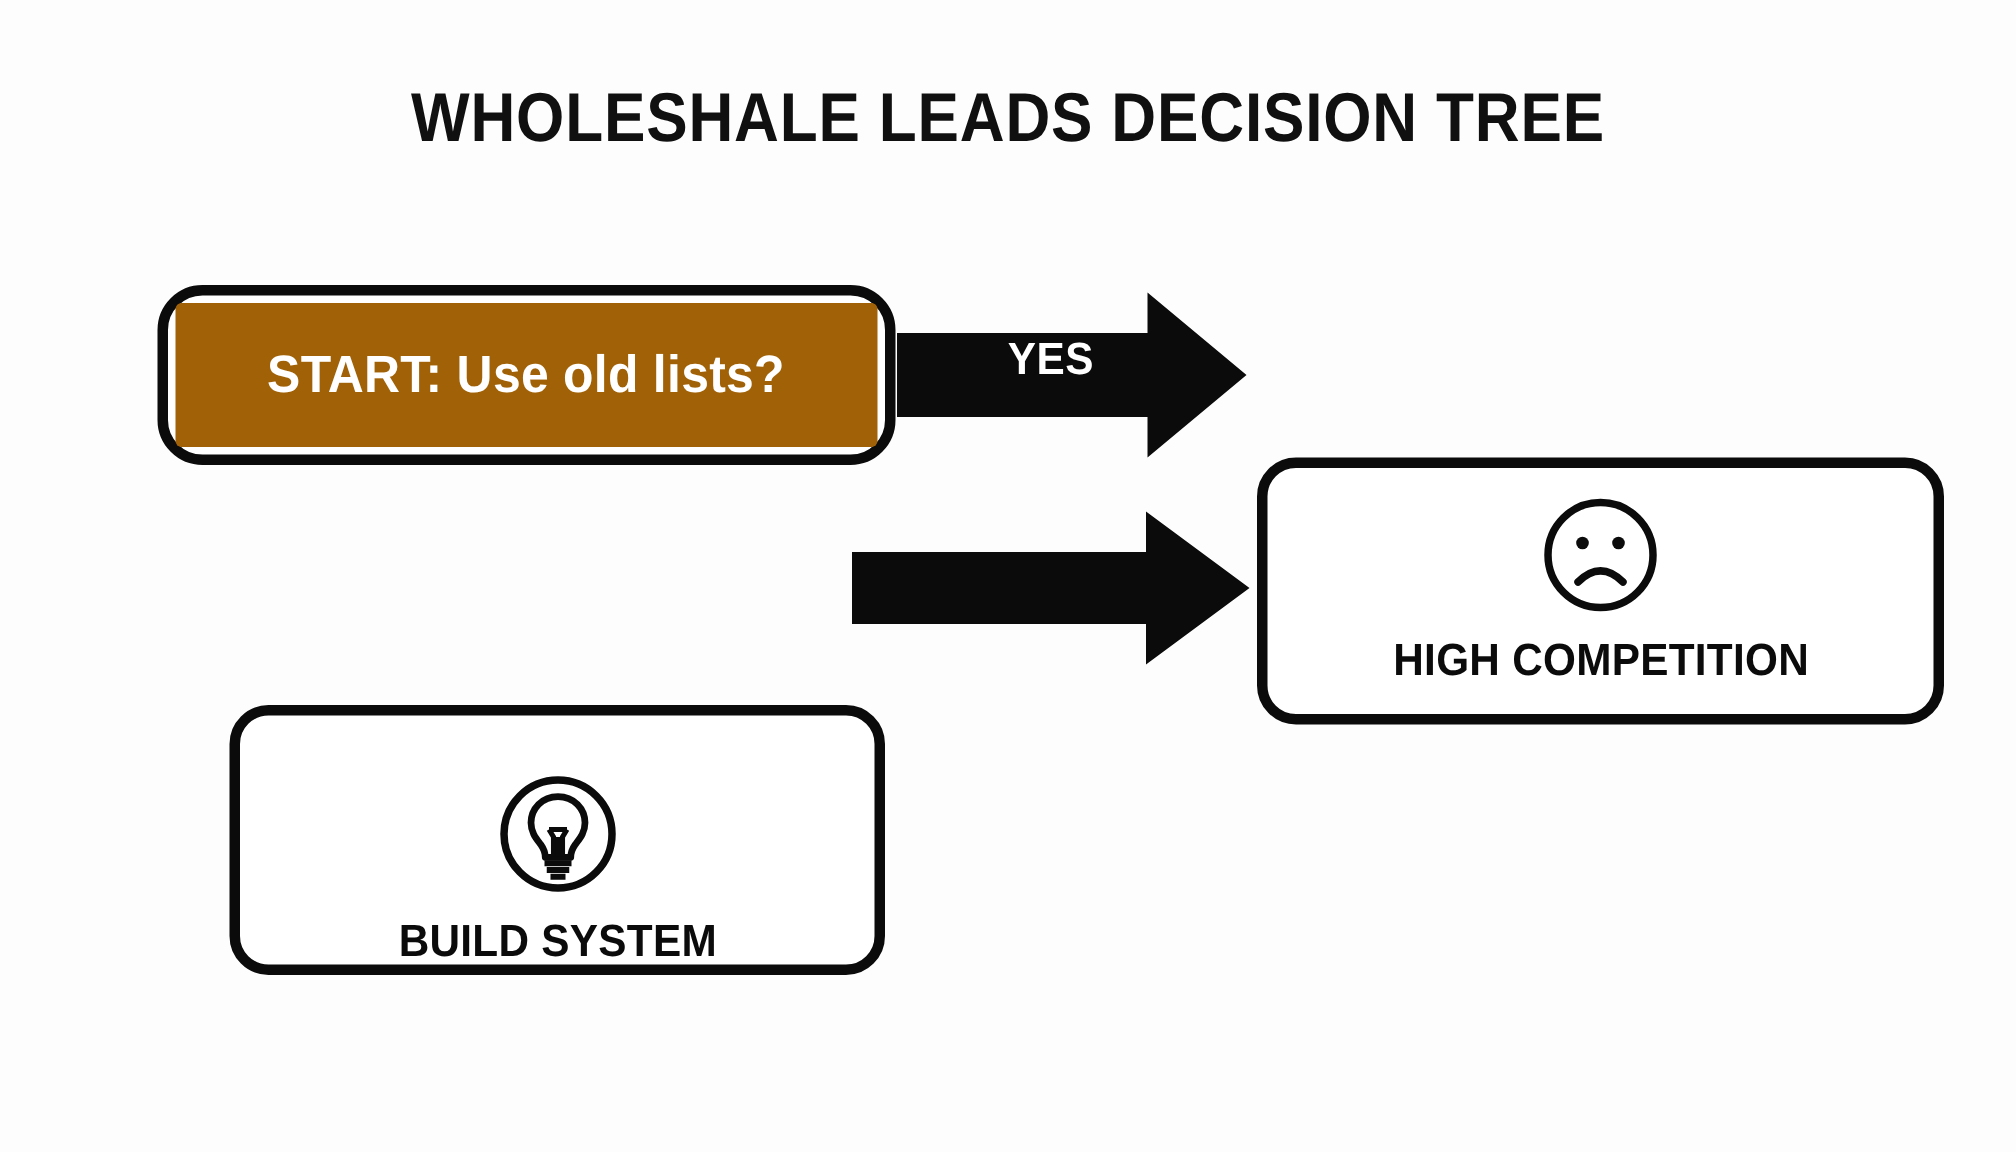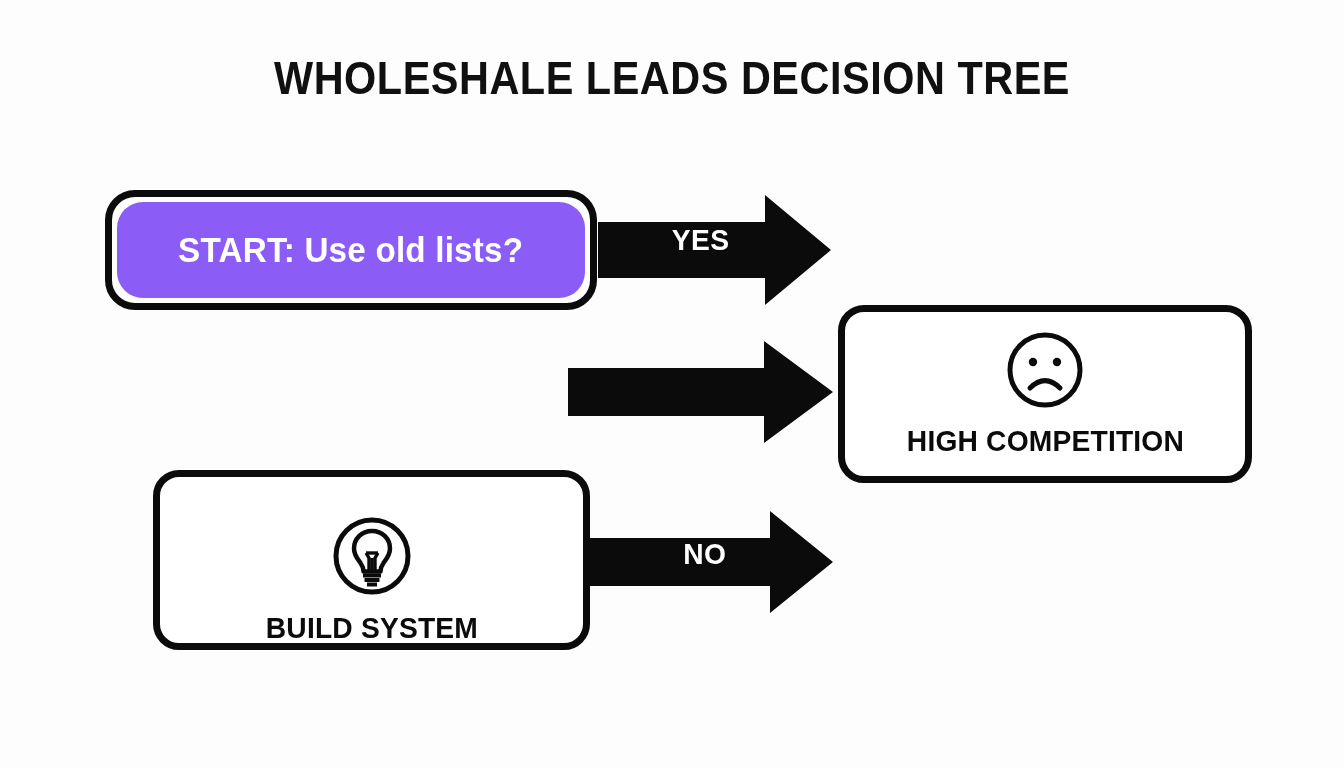--- a/index.html
+++ b/index.html
@@ -47,22 +47,22 @@
     border: 7px solid #0b0b0b;
     border-radius: 30px;
     background: #ffffff;
     padding: 5px;
     z-index: 5;
   }
   #start-node-inner {
     width: 100%;
     height: 100%;
     box-sizing: border-box;
-    background: #8b5cf6;
-    border-radius: 26px;
+    background: #a16207;
+    border-radius: 4px;
     display: flex;
     align-items: center;
     justify-content: center;
   }
   #start-node-label {
     color: #ffffff;
     font-size: 35px;
     font-weight: 700;
     letter-spacing: 0.2px;
     transform: scaleX(0.95);
@@ -91,21 +91,21 @@
   }
   .node-label {
     font-size: 30px;
     font-weight: 700;
     color: #0b0b0b;
     letter-spacing: 0.2px;
     transform: scaleX(0.94);
     white-space: nowrap;
   }
 
-  #high-competition-node { left: 838px; top: 305px; width: 414px; height: 178px; }
+  #high-competition-node { left: 838px; top: 305px; width: 458px; height: 178px; }
   #high-competition-node .node-inner { justify-content: flex-start; padding-top: 18px; }
   #high-competition-node .node-label { margin-top: 14px; }
 
   #build-system-node { left: 153px; top: 470px; width: 437px; height: 180px; }
   #build-system-node .node-inner { justify-content: center; padding-top: 20px; }
   #build-system-node .node-label { margin-top: 14px; }
 
   .icon-svg { display: block; }
 
   
@@ -153,26 +153,20 @@
     <span class="arrow-label">YES</span>
   </div>
 
   <div class="arrow" id="arrow-mid">
     <svg width="266" height="106" viewBox="0 0 266 106" xmlns="http://www.w3.org/2000/svg">
       <path d="M0,29 L196,29 L196,2 L265,53 L196,104 L196,77 L0,77 Z" fill="#0b0b0b"></path>
     </svg>
     <span class="arrow-label"></span>
   </div>
 
-  <div class="arrow" id="arrow-no">
-    <svg width="246" height="106" viewBox="0 0 246 106" xmlns="http://www.w3.org/2000/svg">
-      <path d="M0,29 L182,29 L182,2 L245,53 L182,104 L182,77 L0,77 Z" fill="#0b0b0b"></path>
-    </svg>
-    <span class="arrow-label">NO</span>
-  </div>
 
   <div class="node-box" id="high-competition-node">
     <div class="node-inner">
       <span>
         <svg class="icon-svg" width="80" height="80" viewBox="0 0 80 80" xmlns="http://www.w3.org/2000/svg">
           <circle cx="40" cy="40" r="35" fill="none" stroke="#0b0b0b" stroke-width="5"></circle>
           <circle cx="28" cy="32" r="4.2" fill="#0b0b0b"></circle>
           <circle cx="52" cy="32" r="4.2" fill="#0b0b0b"></circle>
           <path d="M25,58 Q40,43 55,58" fill="none" stroke="#0b0b0b" stroke-width="5" stroke-linecap="round"></path>
         </svg>

